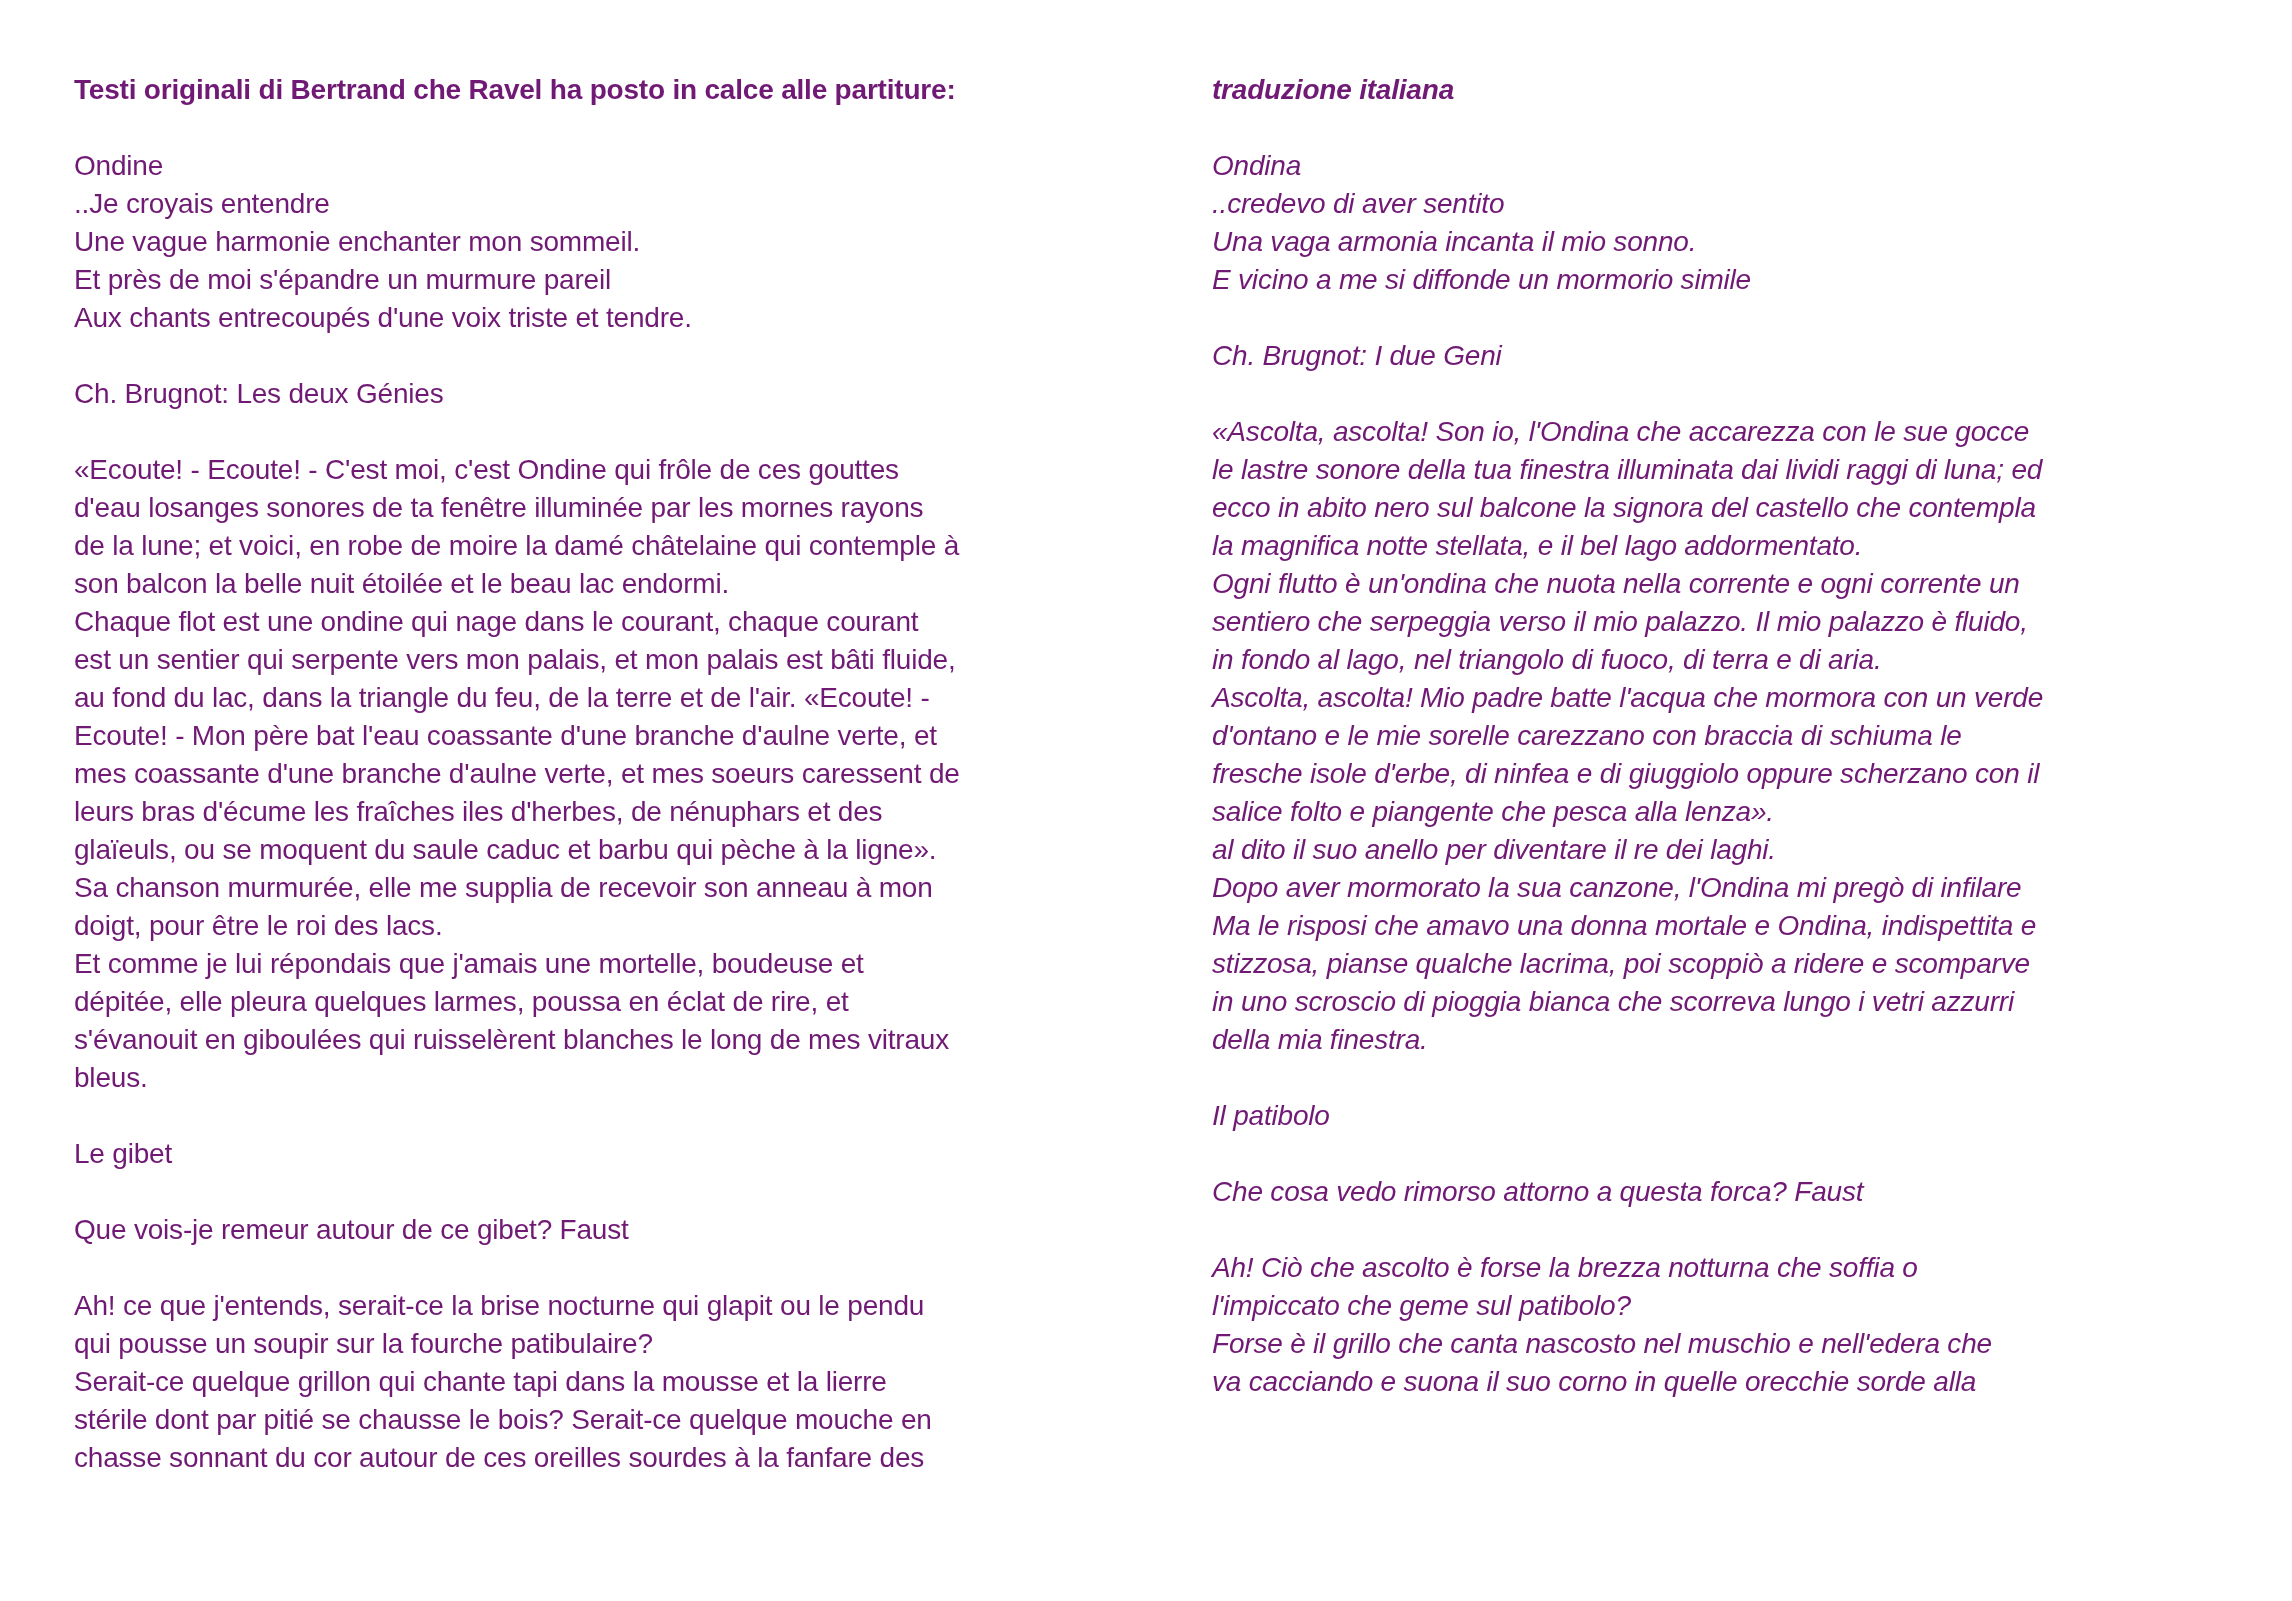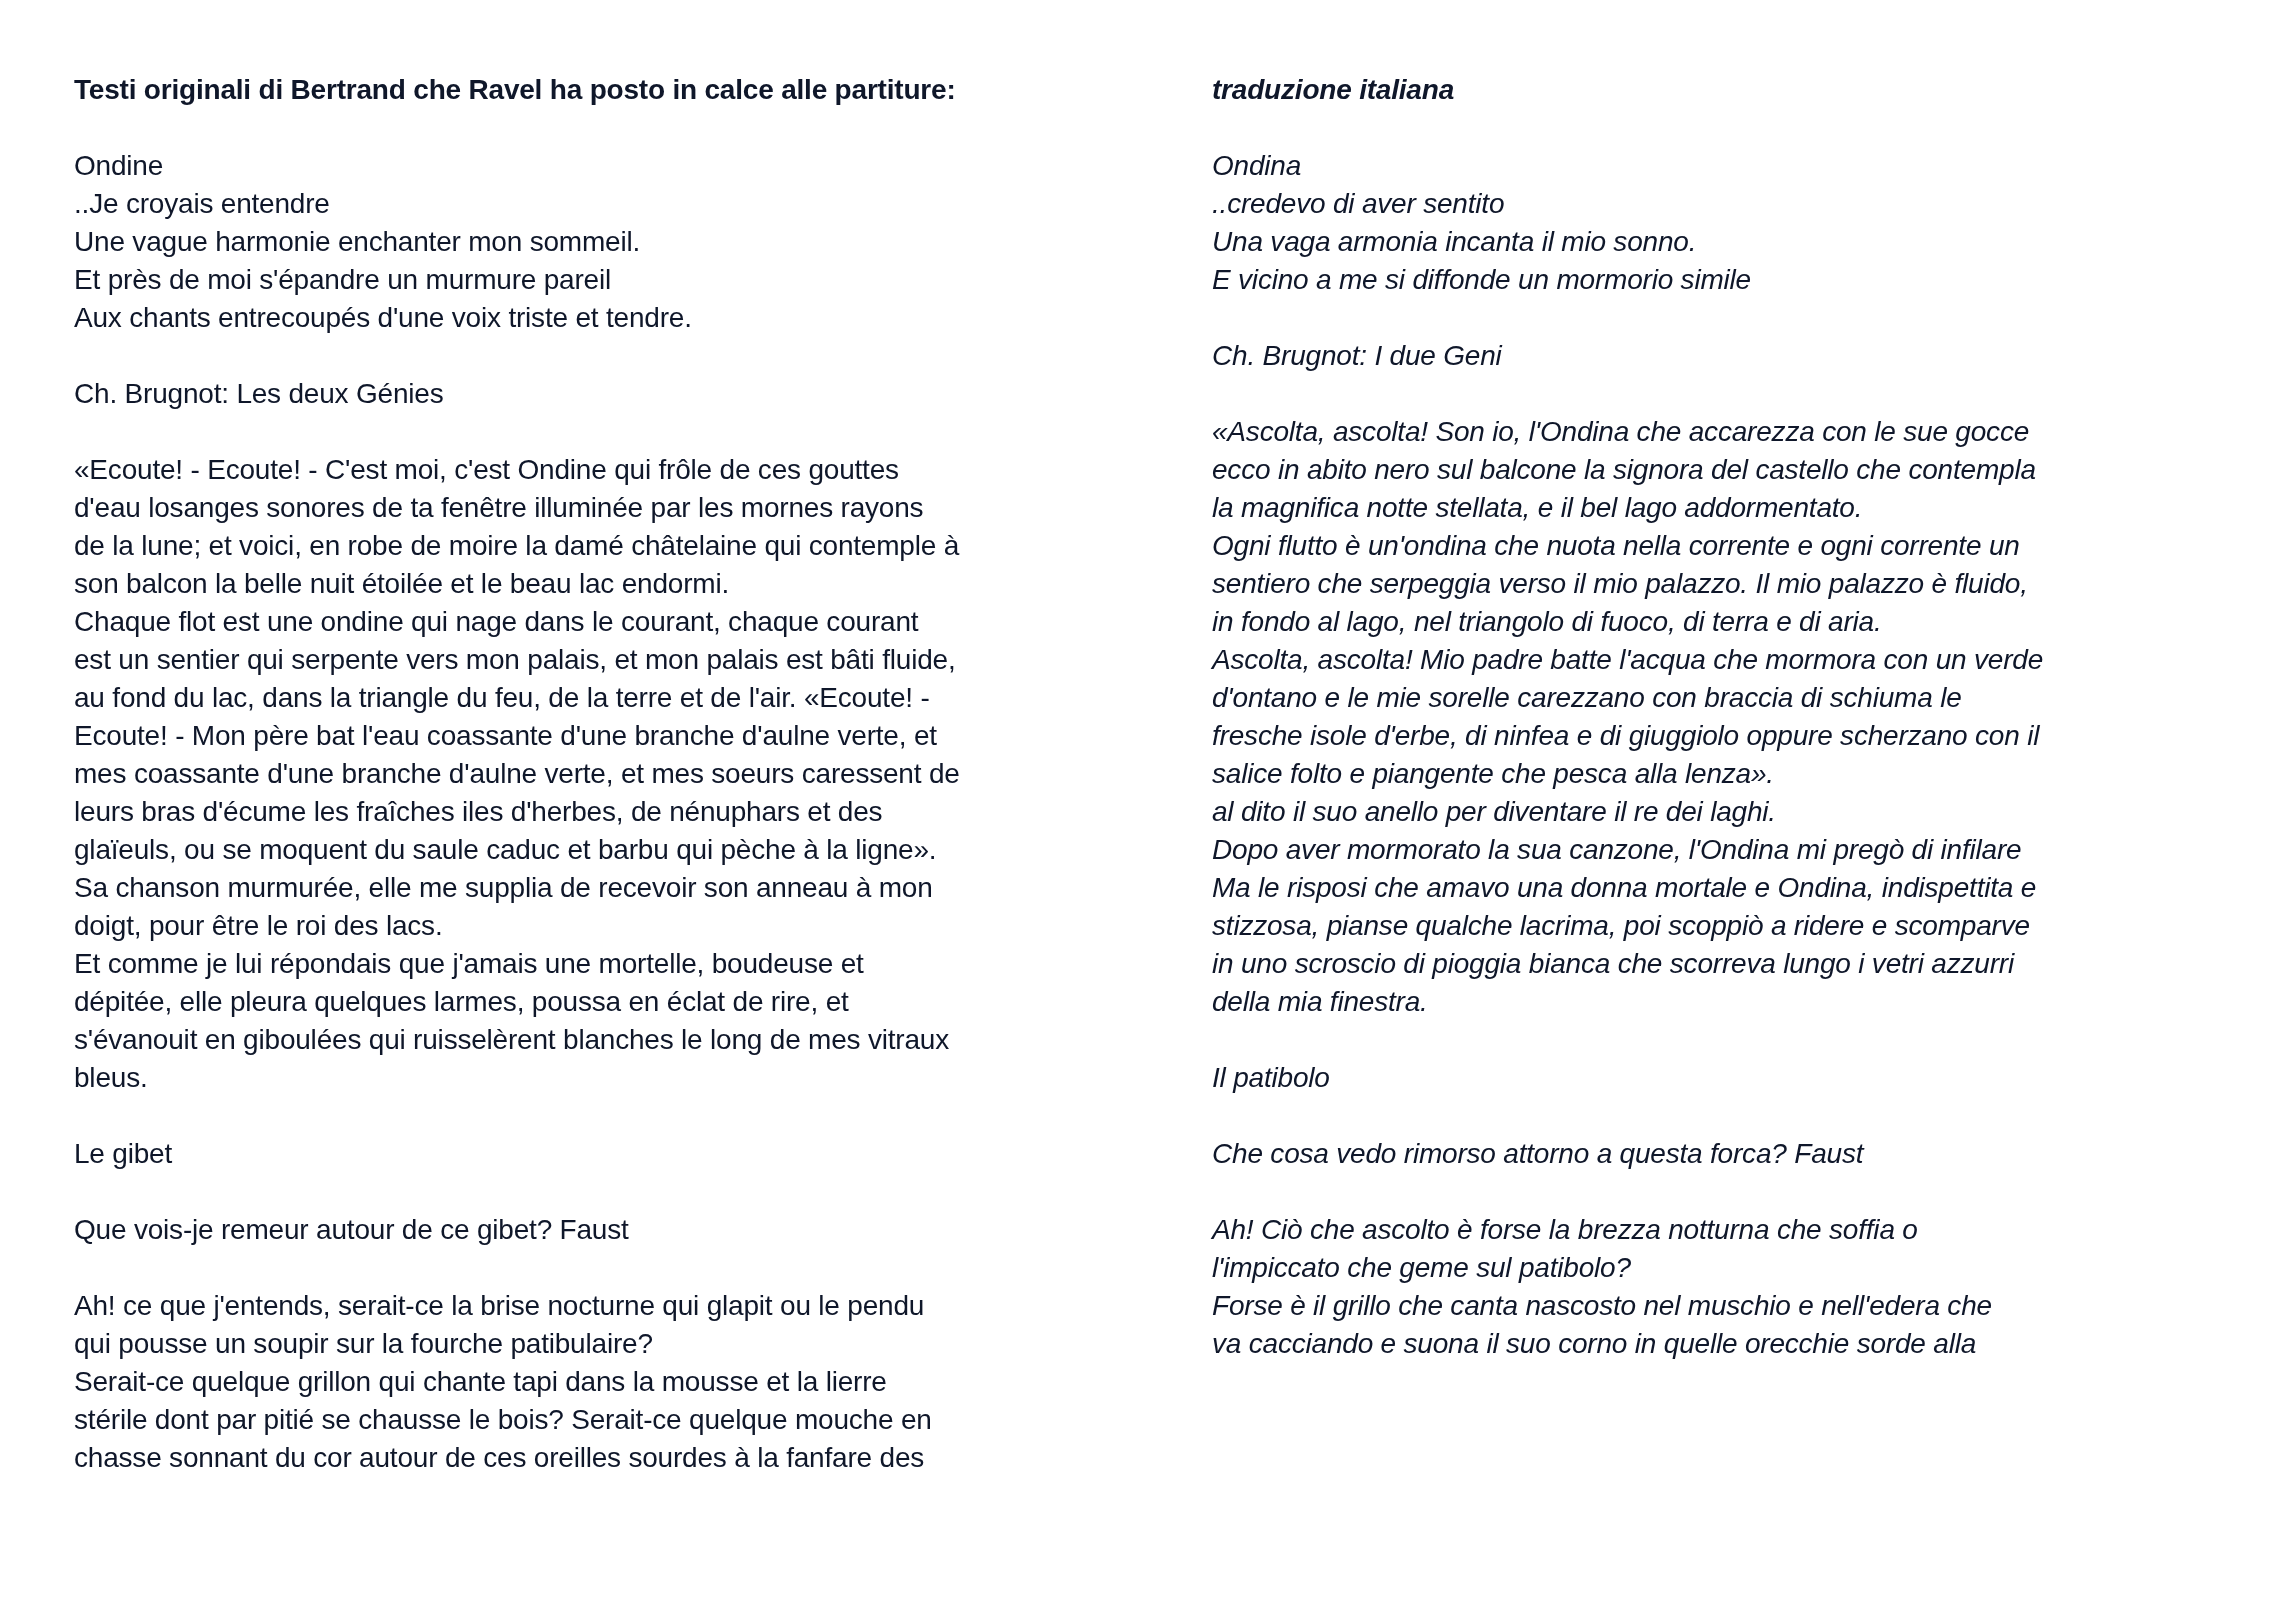--- a/index.html
+++ b/index.html
@@ -5,21 +5,21 @@
   html, body {
     margin: 0;
     padding: 0;
     background: #ffffff;
   }
   #page {
     position: relative;
     width: 2293px;
     height: 1602px;
     background: #ffffff;
-    color: #0f172a;
+    color: #701a75;
     font-family: "Liberation Sans", "DejaVu Sans", sans-serif;
     font-size: 28px;
     line-height: 38px;
     overflow: hidden;
   }
   .column {
     position: absolute;
     top: 71px;
     white-space: nowrap;
   }
@@ -93,20 +93,21 @@
     <div class="col-body">
         <div class="line">&nbsp;</div>
         <div class="line">Ondina</div>
         <div class="line">..credevo di aver sentito</div>
         <div class="line">Una vaga armonia incanta il mio sonno.</div>
         <div class="line">E vicino a me si diffonde un mormorio simile</div>
         <div class="line">&nbsp;</div>
         <div class="line">Ch. Brugnot: I due Geni</div>
         <div class="line">&nbsp;</div>
         <div class="line">«Ascolta, ascolta! Son io, l'Ondina che accarezza con le sue gocce</div>
+        <div class="line">le lastre sonore della tua finestra illuminata dai lividi raggi di luna; ed</div>
         <div class="line">ecco in abito nero sul balcone la signora del castello che contempla</div>
         <div class="line">la magnifica notte stellata, e il bel lago addormentato.</div>
         <div class="line">Ogni flutto è un'ondina che nuota nella corrente e ogni corrente un</div>
         <div class="line">sentiero che serpeggia verso il mio palazzo. Il mio palazzo è fluido,</div>
         <div class="line">in fondo al lago, nel triangolo di fuoco, di terra e di aria.</div>
         <div class="line">Ascolta, ascolta! Mio padre batte l'acqua che mormora con un verde</div>
         <div class="line">d'ontano e le mie sorelle carezzano con braccia di schiuma le</div>
         <div class="line">fresche isole d'erbe, di ninfea e di giuggiolo oppure scherzano con il</div>
         <div class="line">salice folto e piangente che pesca alla lenza».</div>
         <div class="line">al dito il suo anello per diventare il re dei laghi.</div>

